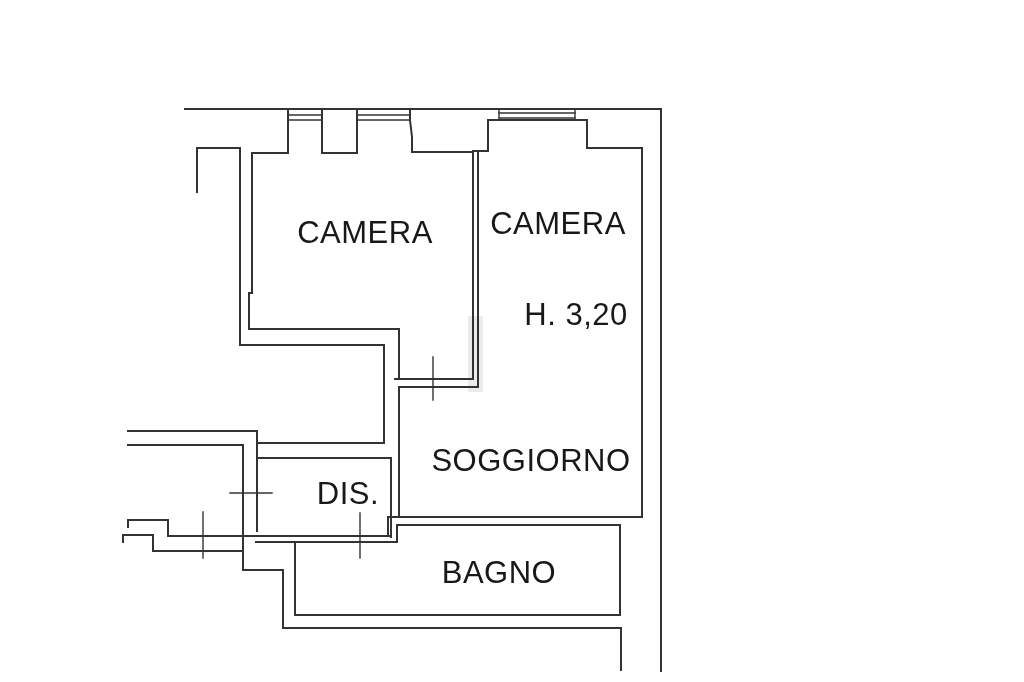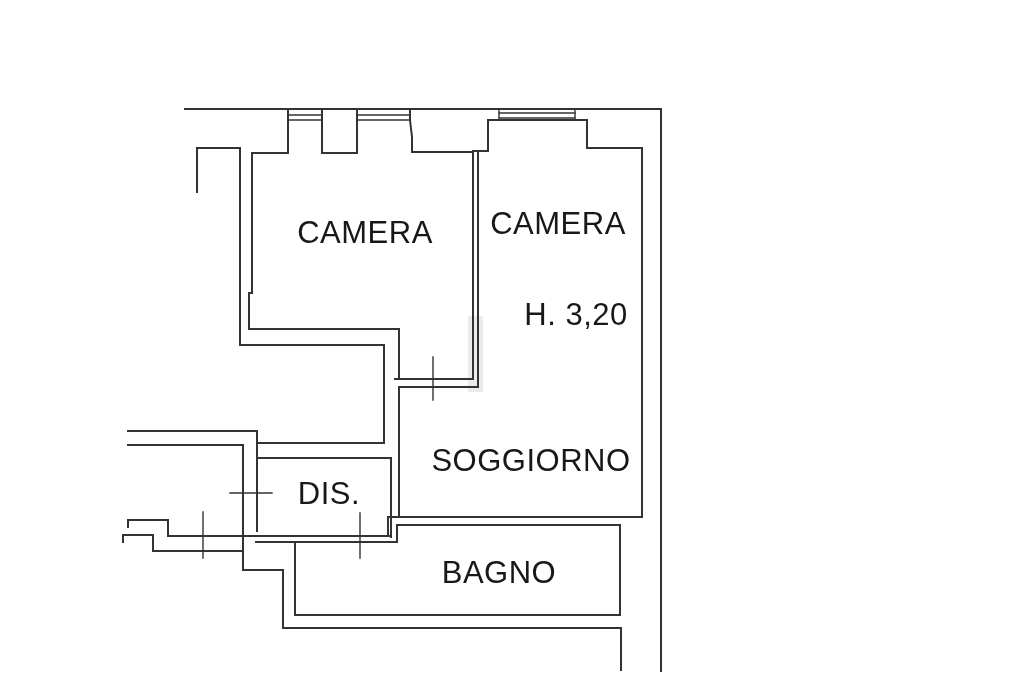--- a/index.html
+++ b/index.html
@@ -94,16 +94,16 @@
         <path d="M433 357 V400"></path>
         <path d="M203 512 V558"></path>
         <path d="M360 513 V558"></path>
       </g>
   </svg>
 
   <div class="room-label" style="left: 365px; top: 233px;">CAMERA</div>
   <div class="room-label" style="left: 558px; top: 224px;">CAMERA</div>
   <div class="room-label" style="left: 576px; top: 315px;">H. 3,20</div>
   <div class="room-label" style="left: 531px; top: 436px; margin-top: 25px;">SOGGIORNO</div>
-  <div class="room-label" style="left: 329px; top: 494px;">DIS.</div>
+  <div class="room-label" style="left: 348px; top: 494px;">DIS.</div>
   <div class="room-label" style="left: 499px; top: 573px; text-align: center;">BAGNO</div>
 
 </div>
 
 </body></html>

